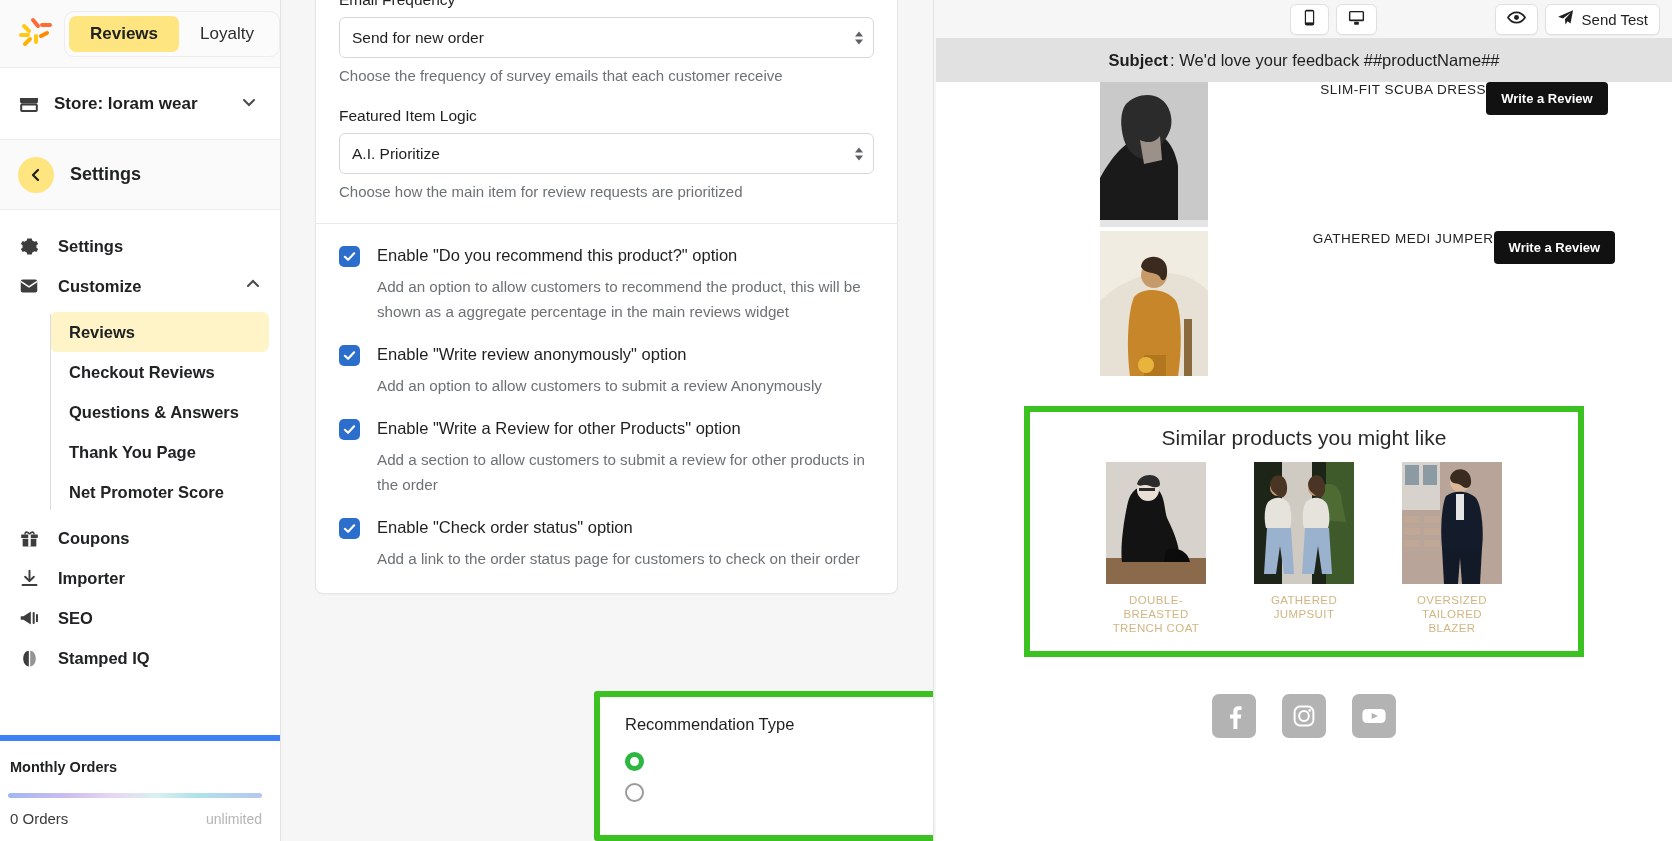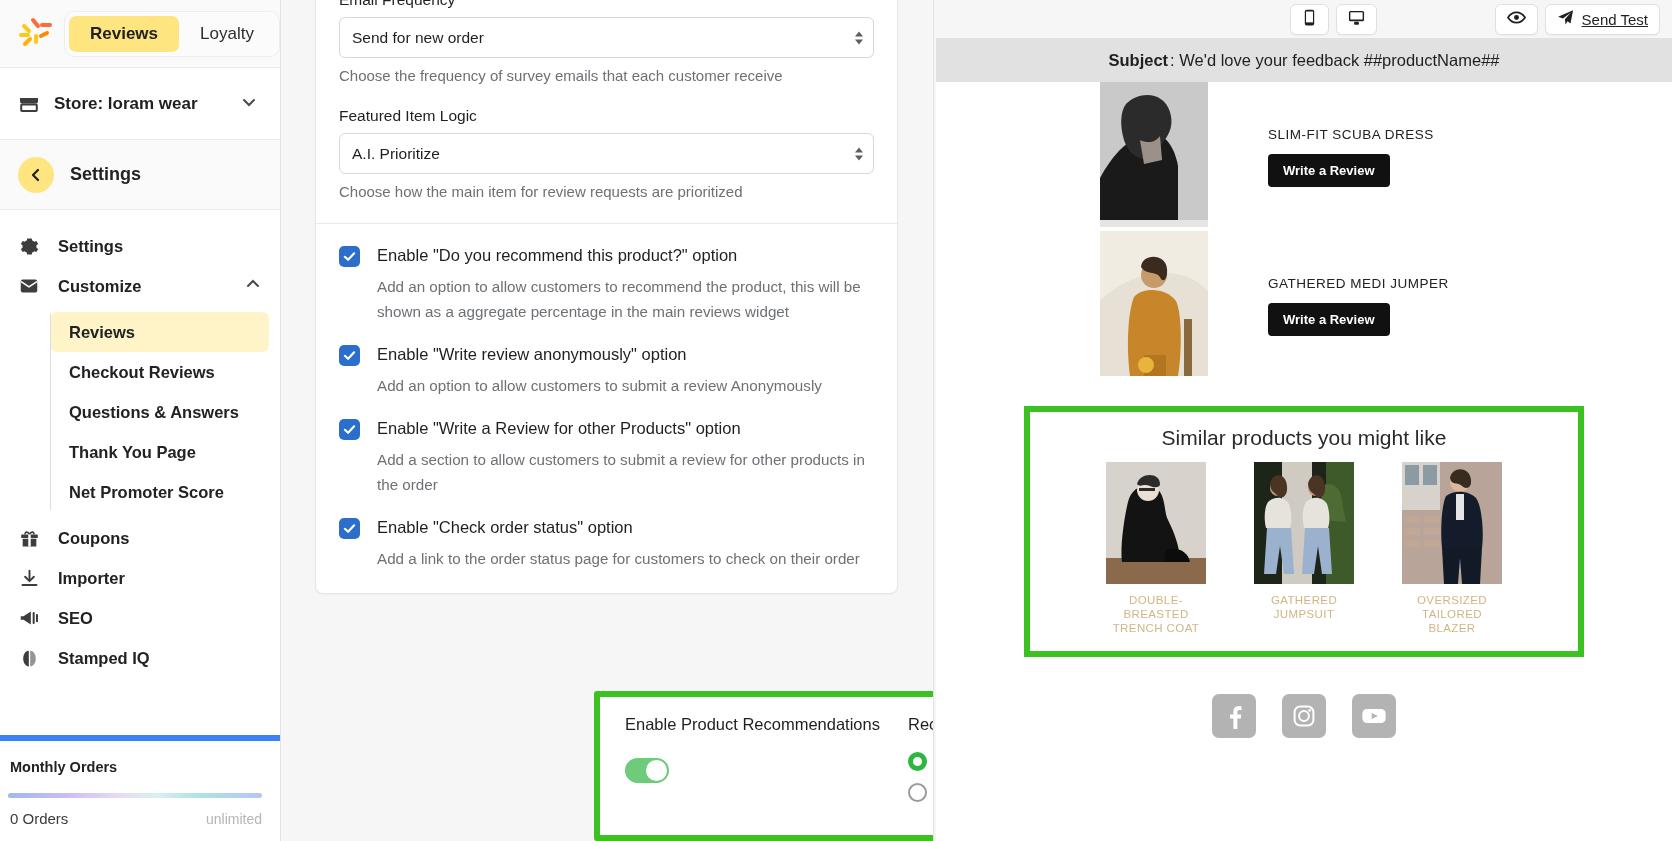--- a/index.html
+++ b/index.html
@@ -204,21 +204,21 @@
 
   
   .preview {
     flex: 1; height: 841px; background: #f6f6f7;
     position: relative; overflow: hidden;
     border-left: 1px solid #e3e3e3;
   }
   .pv-toolbar {
     height: 38px; background: #f6f6f7;
     display: flex; align-items: center; justify-content: flex-end;
-    padding-right: 12px; gap: 18px; text-decoration: underline;
+    padding-right: 12px; gap: 18px;
   }
   .pv-toolgroup { display: flex; gap: 7px; }
   .tbtn {
     height: 31px; min-width: 38px;
     background: #fff; border: 1px solid #e0e0e0; border-radius: 6px;
     display: flex; align-items: center; justify-content: center;
     gap: 8px; padding: 0 11px; cursor: pointer;
     box-shadow: 0 1px 1px rgba(0,0,0,0.04);
   }
   .tbtn-label { font-size: 15px; color: #1f1f1f; }
@@ -233,22 +233,22 @@
     background: #e1e1e1; height: 44px;
     display: flex; align-items: center; justify-content: center;
     font-size: 16.5px; color: #1f1f1f;
   }
   .subject-bar b { margin-right: 2px; }
 
   .prod-rows { padding-top: 0px; }
   .prod-row { display: flex; align-items: stretch; }
   .prod-img { width: 108px; flex: 0 0 108px; margin-left: 164px; }
   .prod-info {
-    flex: 1; display: flex; flex-direction: column; justify-content: center;
-    padding-left: 60px;
+    flex: 1; display: flex; flex-direction: row; justify-content: center;
+    padding-left: 48px;
   }
   .prod-name {
     font-size: 13.5px; letter-spacing: 0.5px; color: #222; margin-bottom: 12px;
     font-family: "Liberation Sans", sans-serif;
   }
   .review-btn {
     background: #111; color: #fff;
     font-size: 13px; font-weight: bold;
     padding: 9px 15px; border-radius: 4px;
     align-self: flex-start; cursor: pointer;
@@ -490,26 +490,20 @@
               </svg>
           </span>
           <span class="chk-label">Enable "Check order status" option</span>
         </div>
         <div class="chk-desc" style="margin-bottom:4px;">Add a link to the order status page for customers to check on their order</div>
       </div>
     </div>
 
     <div class="reco-card">
       <div class="reco-body">
-        <div class="reco-left">
-          <div class="reco-left-label">Enable Product Recommendations</div>
-          <div class="toggle">
-            <span class="knob"></span>
-          </div>
-        </div>
         <div class="reco-right">
           <div class="reco-right-label">Recommendation Type</div>
           <div class="radio-row">
             <span class="radio checked"></span>
 
           </div>
           <div class="radio-row">
             <span class="radio"></span>
 
           </div>

